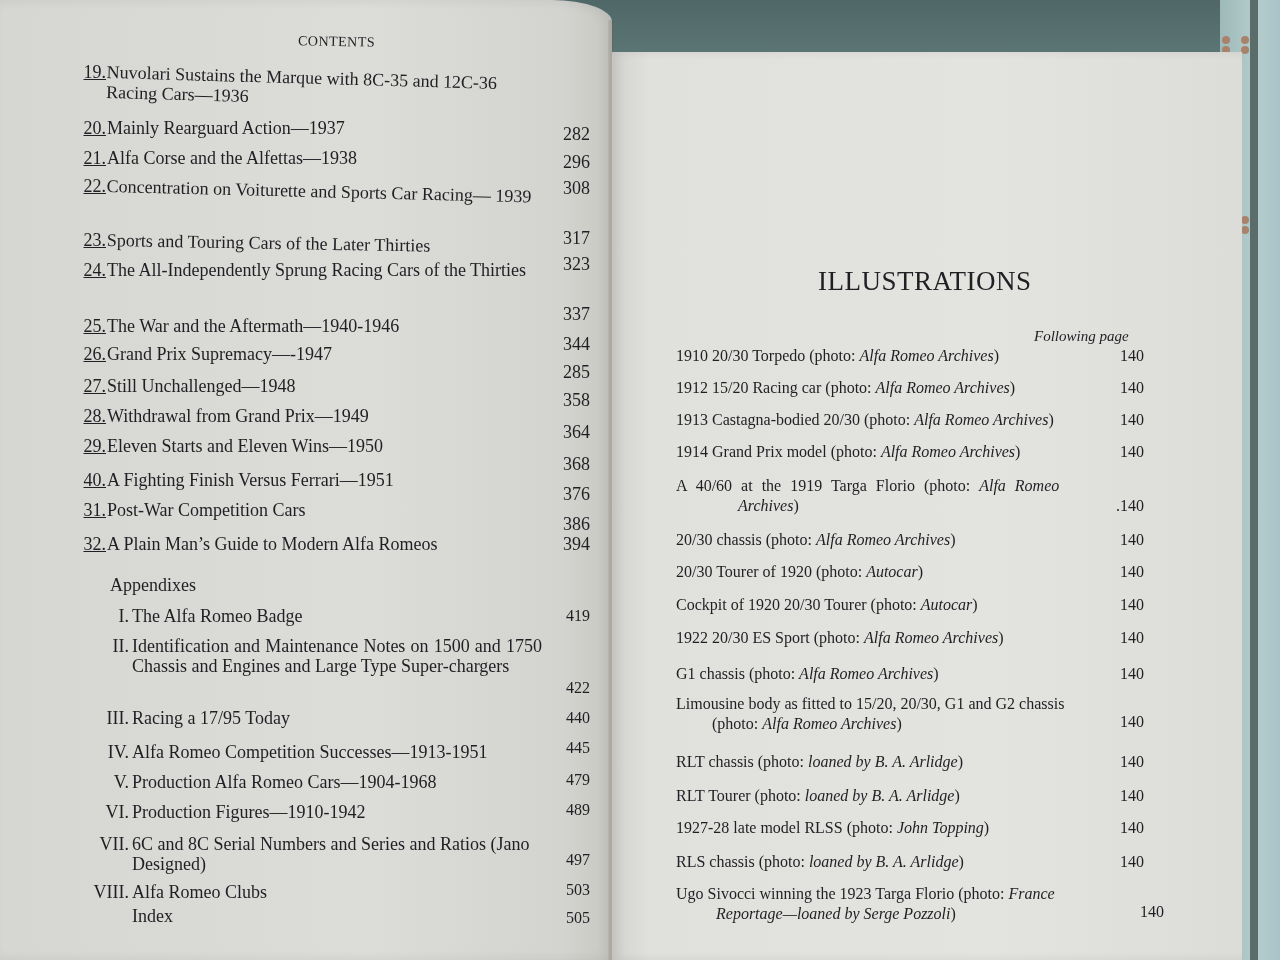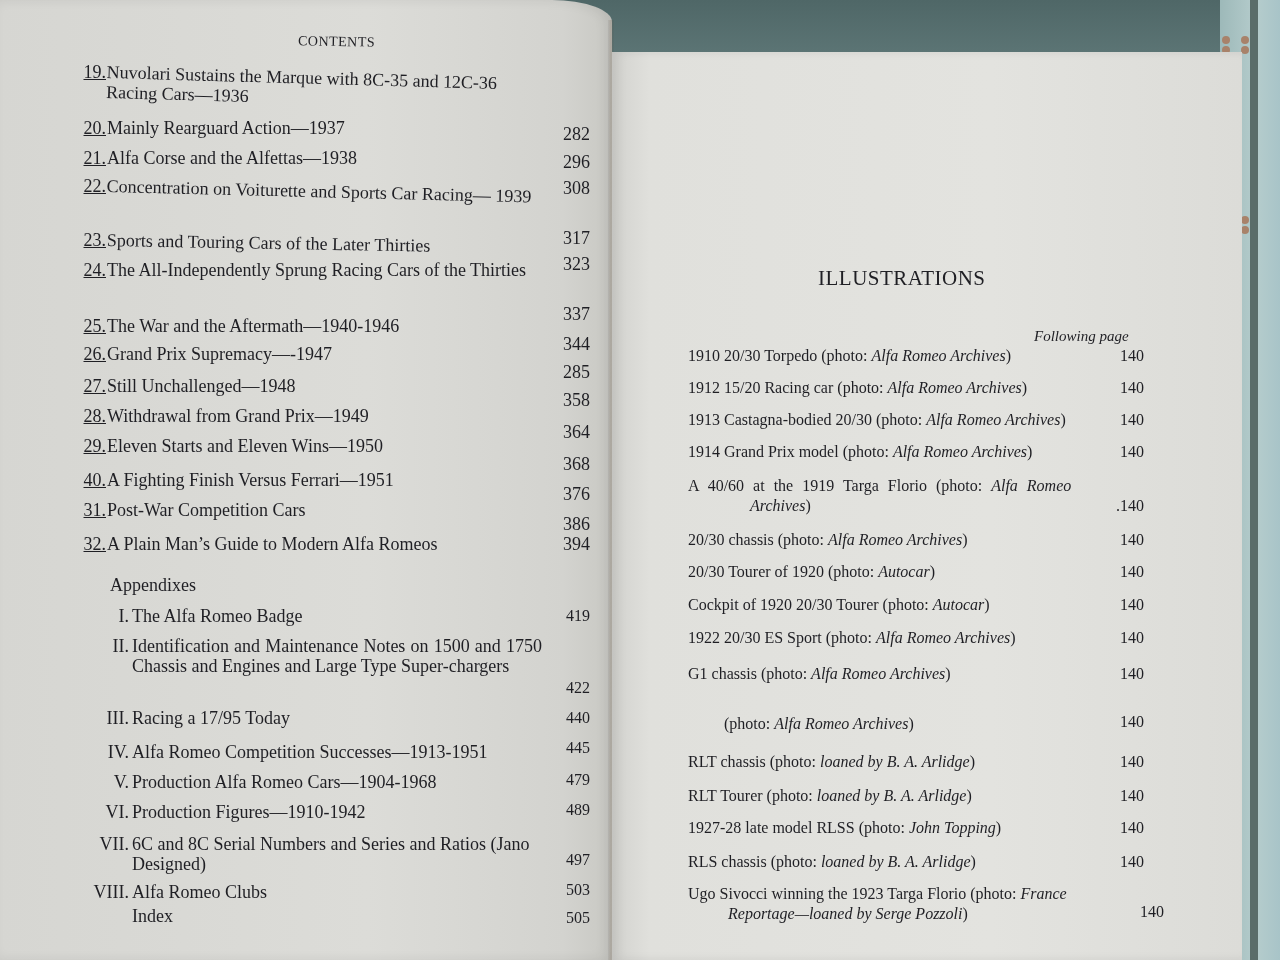--- a/index.html
+++ b/index.html
@@ -53,28 +53,28 @@
 
   .appendix-heading { position: absolute; left: 110px; top: 575px; font-size: 18px; }
   .app { position: absolute; left: 72px; top: 0; width: 520px; }
   .app-row { position: absolute; left: 0; width: 520px; font-size: 18px; line-height: 20px; }
   .app-num { position: absolute; left: 0; width: 57px; text-align: right; }
   .app-title { position: absolute; left: 60px; width: 400px; }
   .app-page { position: absolute; left: 488px; width: 30px; text-align: right; font-size: 16px; }
 
   
   .illus-heading {
-    position: absolute; left: 818px; top: 266px; font-size: 21px; letter-spacing: 0.5px;
+    position: absolute; left: 818px; top: 266px; font-size: 27px; letter-spacing: 0.5px;
   }
   .following-page {
     position: absolute; left: 1034px; top: 328px; font-size: 15px; font-style: italic;
   }
   .illus { position: absolute; left: 672px; top: 0; width: 490px; }
   .il-row { position: absolute; left: 0; width: 490px; font-size: 16px; line-height: 20px; }
-  .il-cap { position: absolute; left: 16px; width: 440px; }
+  .il-cap { position: absolute; left: 4px; width: 440px; }
   .il-cap .ind { padding-left: 30px; }
   .il-page { position: absolute; left: 436px; width: 36px; text-align: right; font-size: 16px; }
   i { font-style: italic; }
 </style>
 </head>
 <body>
 
 <div class="backdrop-top"></div>
 <div class="backdrop-right"></div>
 <div class="frame-edge"></div>
@@ -253,21 +253,21 @@
   </div>
   <div class="il-row" style="top:628px">
     <span class="il-cap"><span>1922 20/30 ES Sport (photo: </span><i>Alfa Romeo Archives</i><span>)</span></span>
     <span class="il-page">140</span>
   </div>
   <div class="il-row" style="top:664px">
     <span class="il-cap"><span>G1 chassis (photo: </span><i>Alfa Romeo Archives</i><span>)</span></span>
     <span class="il-page">140</span>
   </div>
   <div class="il-row" style="top:694px">
-    <span class="il-cap"><br><span style="padding-left:36px">(photo: </span><i>Alfa Romeo Archives</i><span>)</span></span>
+    <span class="il-cap"><span>Limousine body as fitted to 15/20, 20/30, G1 and G2 chassis</span><br><span style="padding-left:36px">(photo: </span><i>Alfa Romeo Archives</i><span>)</span></span>
     <span class="il-page" style="top:18px">140</span>
   </div>
   <div class="il-row" style="top:752px">
     <span class="il-cap"><span>RLT chassis (photo: </span><i>loaned by B. A. Arlidge</i><span>)</span></span>
     <span class="il-page">140</span>
   </div>
   <div class="il-row" style="top:786px">
     <span class="il-cap"><span>RLT Tourer (photo: </span><i>loaned by B. A. Arlidge</i><span>)</span></span>
     <span class="il-page">140</span>
   </div>

